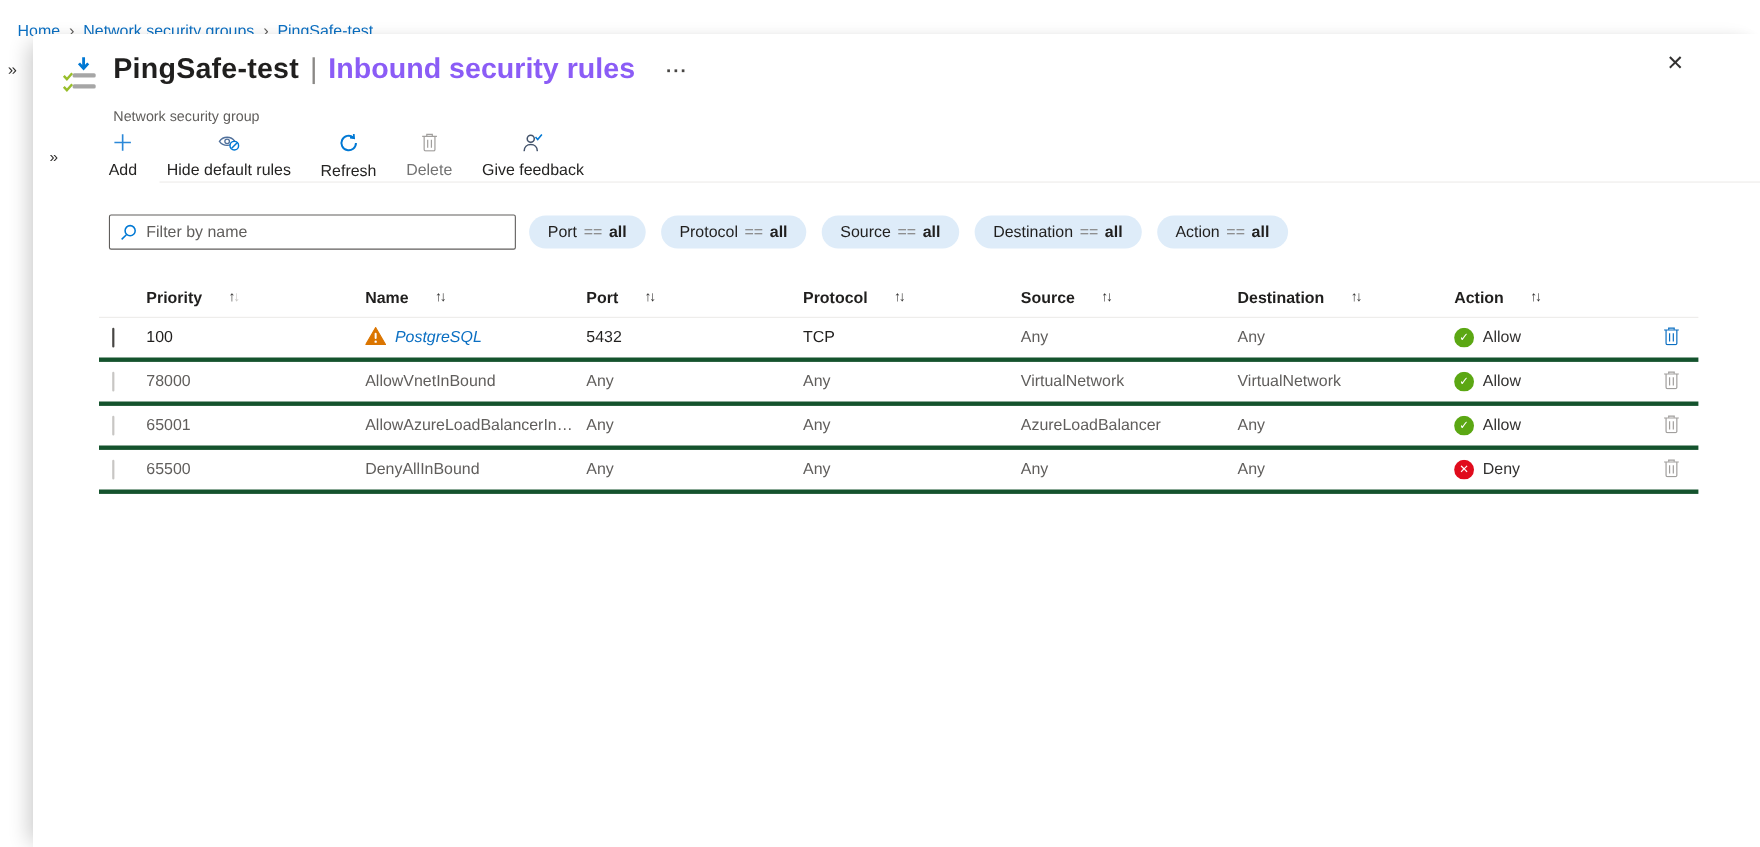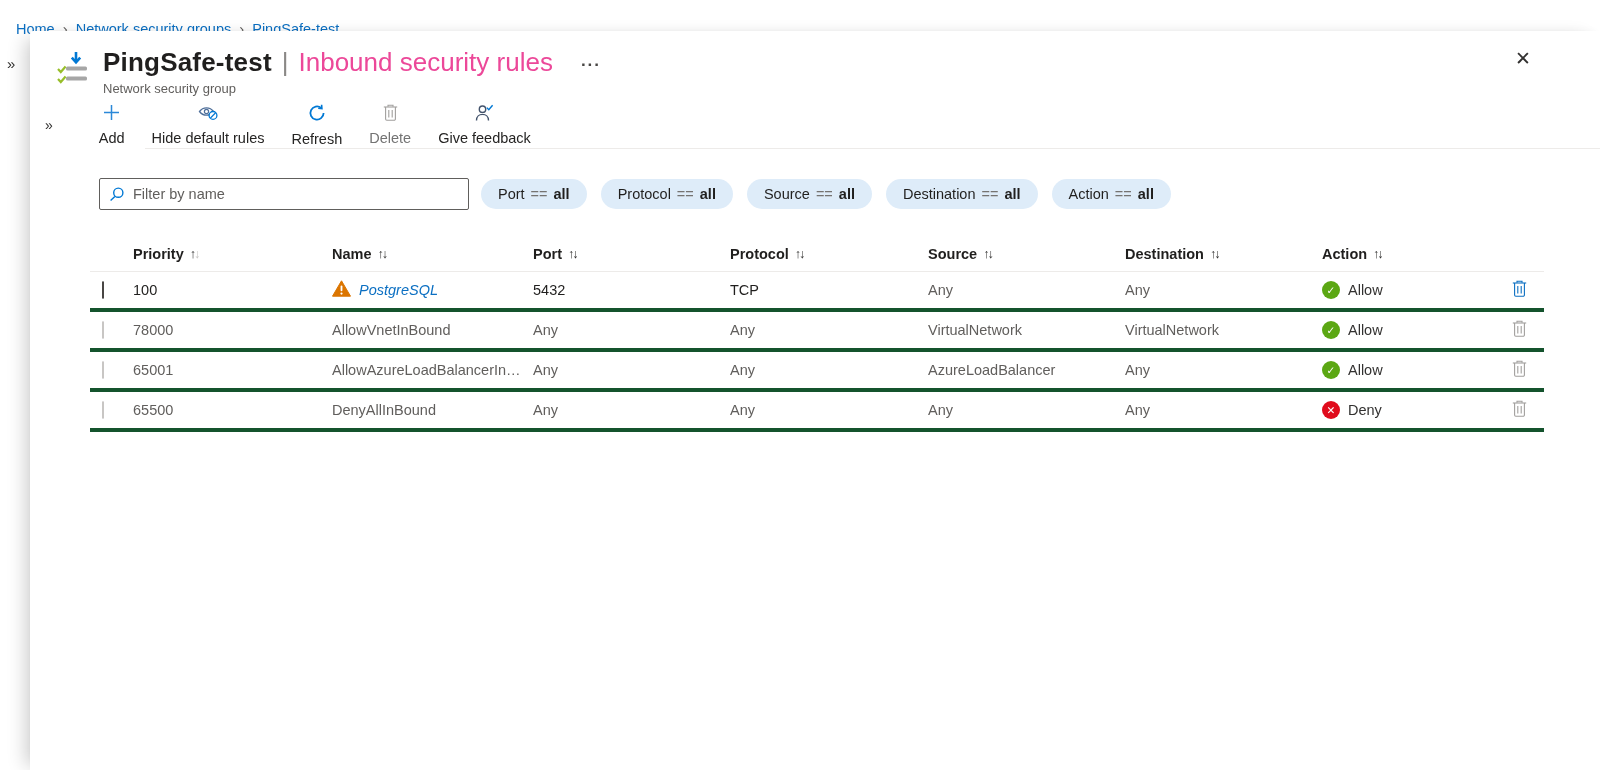--- a/index.html
+++ b/index.html
@@ -18,23 +18,23 @@
 
   .edge-chevron { position:absolute; left:7px; top:55px; font-size:15px; color:#323130; cursor:pointer; }
 
   
   .blade-header { position:relative; padding:16px 0 0 27px; display:flex; align-items:flex-start; }
   .nsg-icon { flex:0 0 auto; margin-top:2px; }
   .title-block { margin-left:12px; }
   .title-line { font-size:26px; line-height:30px; display:flex; align-items:center; }
   .title-primary { font-weight:700; letter-spacing:.2px; }
   .title-divider { color:#8a8886; font-weight:300; margin:0 10px; }
-  .title-secondary { font-weight:400; color:#ec4899; }
+  .title-secondary { font-weight:700; color:#8b5cf6; }
   .more-dots { margin-left:28px; color:#484644; font-size:17px; font-weight:700; letter-spacing:1px; cursor:pointer; line-height:10px; padding-top:6px;}
-  .subtitle { margin-top:4px; font-size:13px; color:#605e5c; }
+  .subtitle { margin-top:21px; font-size:13px; color:#605e5c; }
   .close-btn { position:absolute; right:62px; top:12px; width:30px; height:30px; display:flex; align-items:center; justify-content:center;
     font-size:19px; font-weight:300; color:#323130; cursor:pointer; }
 
   
   .toolbar { margin-top:12px; padding-left:15px; height:34px; display:flex; align-items:center; font-size:14.5px; }
   .tb-chevron { color:#323130; font-size:14px; cursor:pointer; }
   .tb-spacer { width:46px; }
   .tb-buttons { display:flex; align-items:center; gap:27px; }
   .tb-btn { display:flex; align-items:center; gap:9px; cursor:pointer; color:#252423; white-space:nowrap;flex-direction:column; }
   .tb-btn.disabled { color:#737373; cursor:default; }
@@ -51,21 +51,21 @@
   .pills { display:flex; align-items:center; gap:14px; margin-left:12px; }
   .pill { height:30px; padding:0 17px; background:#deecf9; border-radius:16px; display:inline-flex; align-items:center;
     font-size:14.5px; cursor:pointer; white-space:nowrap; }
   .pill .op { color:#757371; margin:0 6px; }
   .pill .val { font-weight:700; }
 
   
   .rules-table { margin:26px 0 0 60px; width:1454px; font-size:14.5px; }
   .tgrid { display:grid; grid-template-columns:33px 199px 201px 197px 198px 197px 197px 183px 49px; align-items:center; }
   .thead { height:36px; font-weight:700; color:#201f1e; border-bottom:1px solid #edebe9; }
-  .th { display:flex; align-items:center; gap:6px; padding-left:10px; cursor:pointer; }
+  .th { display:flex; align-items:flex-start; gap:24px; padding-left:10px; cursor:pointer; }
   .sort { font-size:12.5px; color:#323130; letter-spacing:-2px; }
   .sort .dim { color:#c8c6c4; }
   .trow { height:40px; border-bottom:4px solid #14532d; cursor:pointer; }
   .cell { padding-left:10px; white-space:nowrap; overflow:hidden; text-overflow:ellipsis; }
   .cell-check { padding-left:12px; }
   .checkbox { width:20px; height:20px; border:1px solid #c8c6c4; border-radius:2px; background:#fff; cursor:pointer; }
   .checkbox.strong { border-color:#484644; }
   .muted { color:#605e5c; }
   .dark { color:#201f1e; }
   .name-cell { display:flex; align-items:center; gap:8px;font-style:italic; }

